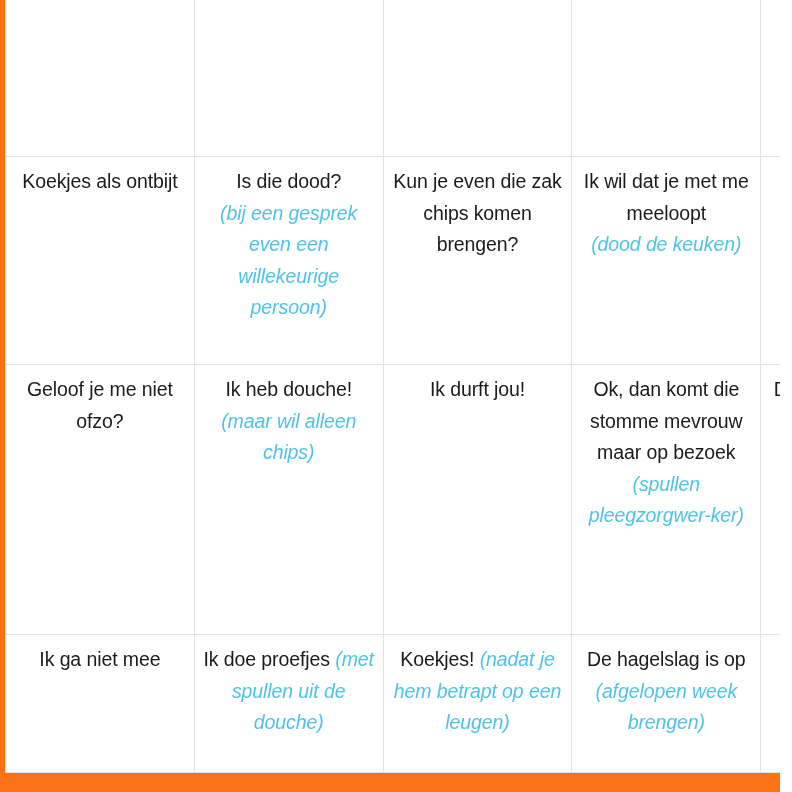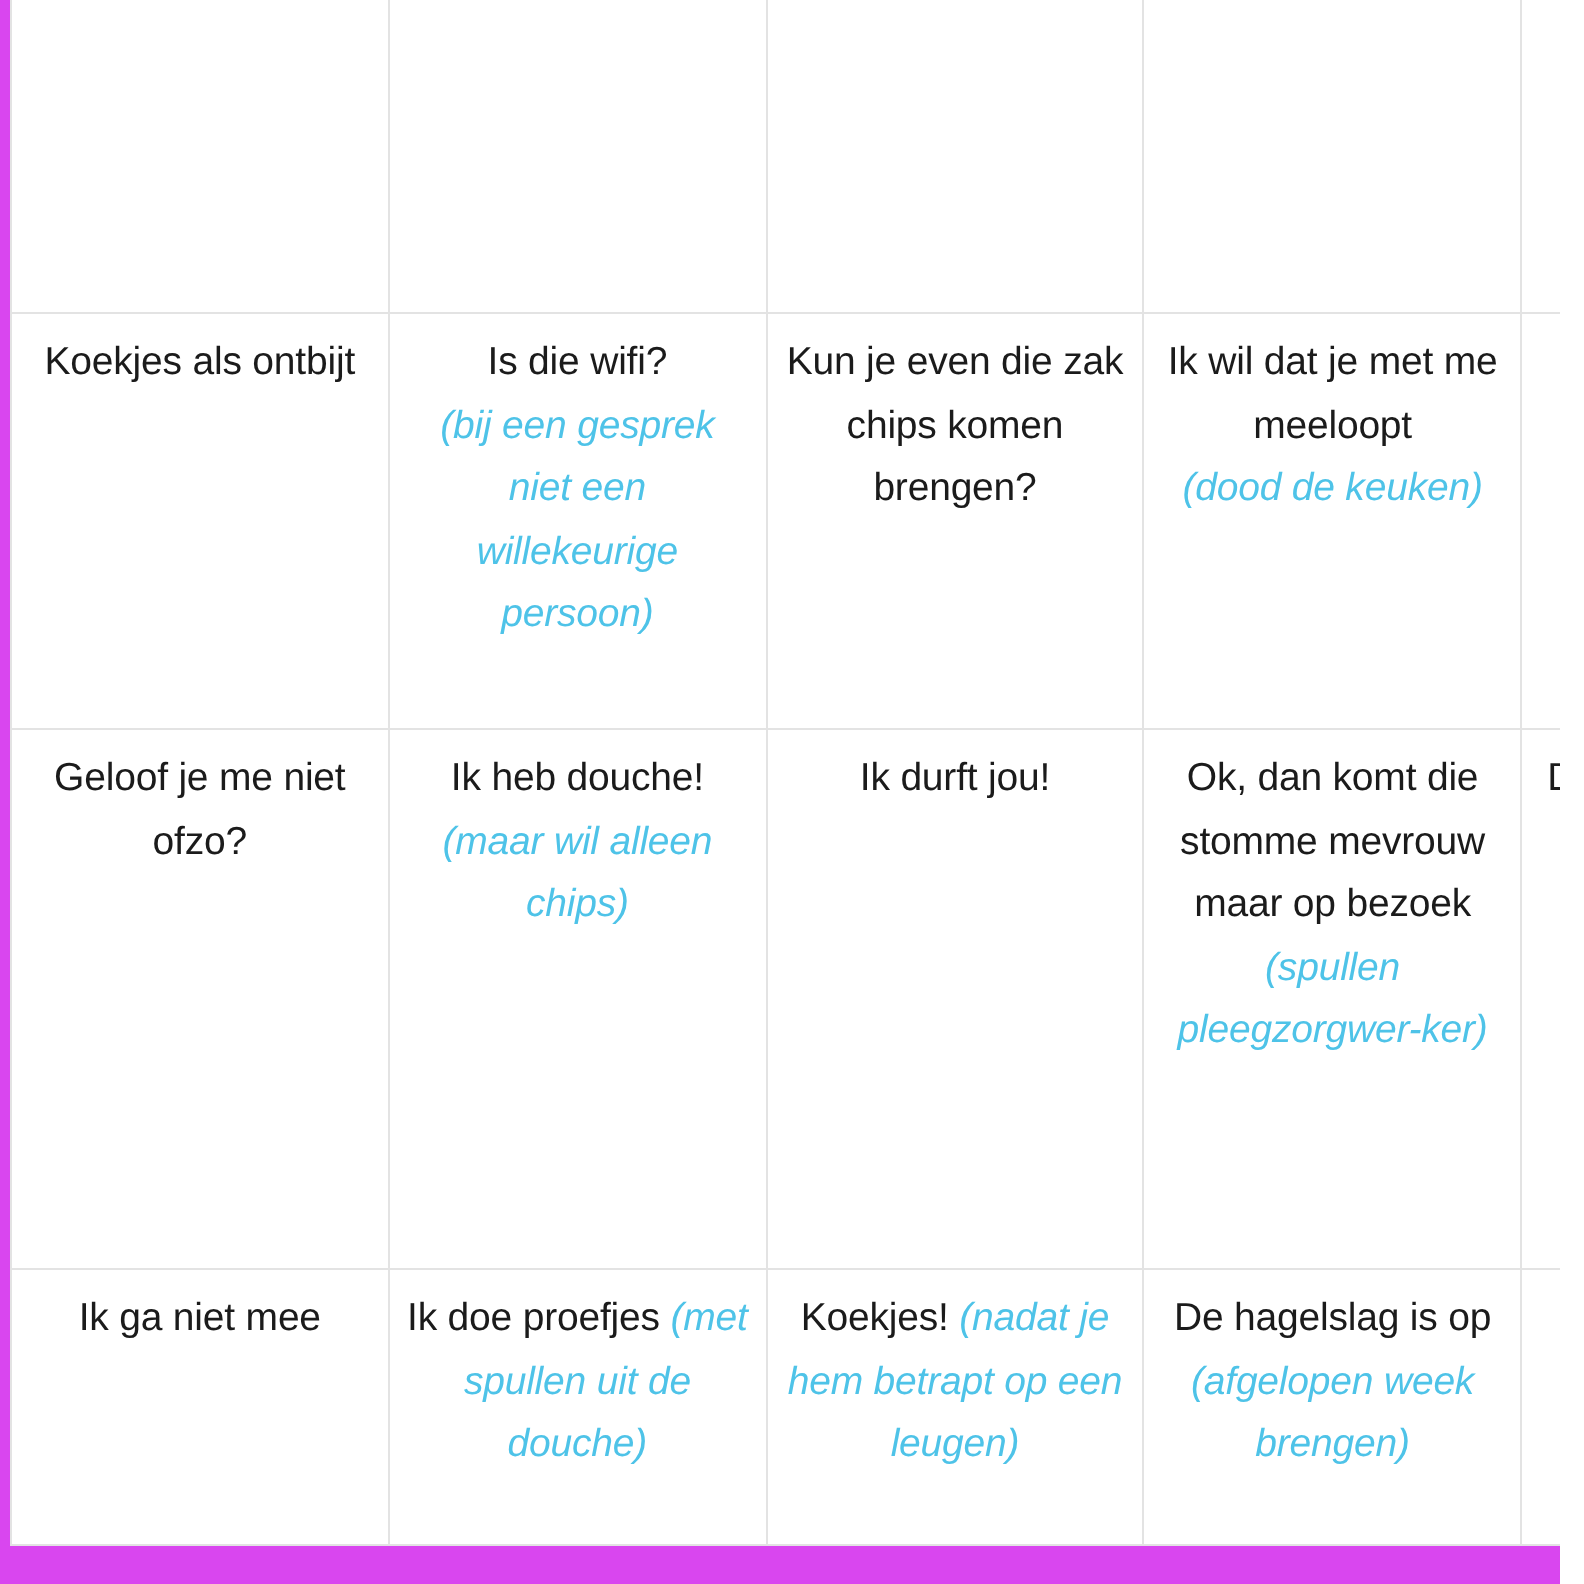--- a/index.html
+++ b/index.html
@@ -12,21 +12,21 @@
     height: 792px;
     overflow: hidden;
     font-family: "Liberation Sans", sans-serif;
   }
 
   #page {
     position: relative;
     width: 780px;
     height: 792px;
     overflow: hidden;
-    background: #d946ef;
+    background: #f97316;
   }
 
   
   #table-scroll {
     position: absolute;
     left: 5px;
     top: -166px;          
     width: 945px;
   }
 
@@ -93,22 +93,22 @@
           <td class="r1">
             
           </td>
         </tr>
 
         <tr class="trow">
           <td class="r2">
             <span class="cell-main">Koekjes als ontbijt</span>
           </td>
           <td class="r2">
-            <span class="cell-main">Is die wifi?</span>
-            <span class="note-block">(bij een gesprek niet een willekeurige persoon)</span>
+            <span class="cell-main">Is die dood?</span>
+            <span class="note-block">(bij een gesprek even een willekeurige persoon)</span>
           </td>
           <td class="r2">
             <span class="cell-main">Kun je even die zak chips komen brengen?</span>
           </td>
           <td class="r2">
             <span class="cell-main">Ik wil dat je met me meeloopt</span>
             <span class="note-block">(dood de keuken)</span>
           </td>
           <td class="r2">
             <span class="cell-main">Neehee! Jij snapt het niet!</span>

